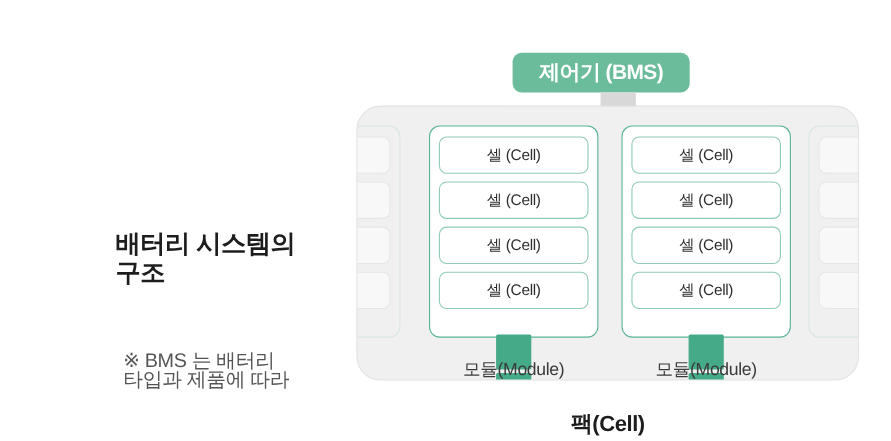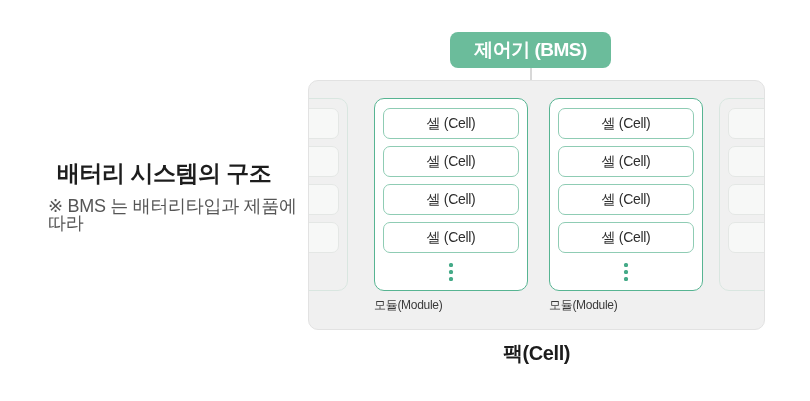--- a/index.html
+++ b/index.html
@@ -1,15 +1,15 @@
 <!DOCTYPE html>
 <html style="--badge-green: #6bbc9b; --badge-text: #ffffff; --module-border: #57b492; --cell-border: #8fccb4; --cell-text: #2e2e2e; --dot-color: #45aa88; --pack-bg: #f0f0f0; --pack-border: #e2e2e2; --ghost-border: #d9e6e0; --ghost-cell-bg: #f7f8f7; --ghost-cell-border: #e4e7e5; --connector: #d8d8d8; --title-color: #1d1d1d; --note-color: #555555; --label-color: #3a3a3a; --pack-label-color: #1c1c1c;"><head>
 <meta charset="utf-8">
 <style>
-  * { margin:0; padding:0; box-sizing:border-box; }
+  * { margin:0; padding:16px; box-sizing:border-box; }
   html,body { width:810px; height:401px; }
   body {
     position:relative;
     background:#ffffff;
     font-family:"Liberation Sans","DejaVu Sans",sans-serif;
     overflow:hidden;
   }
 
   
   .intro { position:absolute; left:48px; top:160px; width:250px; }
@@ -33,21 +33,21 @@
   .connector {
     position:absolute; left:530px; top:68px; width:2px; height:13px;
     background:var(--connector,#d8d8d8);
   }
 
   
   .pack {
     position:absolute; left:308px; top:80px; width:457px; height:250px;
     background:var(--pack-bg,#f0f0f0);
     border:1.5px solid var(--pack-border,#e2e2e2);
-    border-radius:10px;
+    border-radius:22px;
     overflow:hidden;
   }
 
   
   .ghost-module {
     position:absolute; top:17px; width:155px; height:193px;
     border:1.5px solid var(--ghost-border,#d9e6e0);
     border-radius:10px;
     padding:9px 8px;
     display:flex; flex-direction:column; gap:7px;
@@ -82,21 +82,22 @@
     color:var(--cell-text,#2e2e2e);
   }
   .dots {
     flex:1 1 auto;
     display:flex; flex-direction:column; align-items:center; justify-content:center; gap:3px;
   }
   .dot { width:4px; height:4px; border-radius:1.5px; background:var(--dot-color,#45aa88); }
 
   .module-label {
     position:absolute; top:214px; width:154px;
-    font-size:12px; line-height:20px; letter-spacing:-0.3px;
+    text-align:center;
+    font-size:16px; line-height:20px; letter-spacing:-0.3px;
     color:var(--label-color,#3a3a3a);
   }
   .module-label.m0 { left:65px; }
   .module-label.m1 { left:240px; }
 
   .pack-label {
     position:absolute; left:308px; top:340px; width:457px;
     text-align:center;
     font-size:20px; font-weight:700; letter-spacing:-0.4px;
     color:var(--pack-label-color,#1c1c1c);

